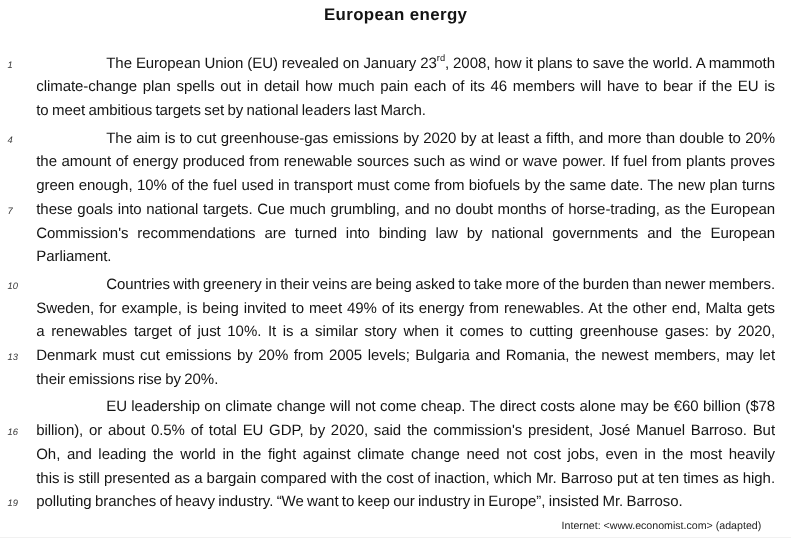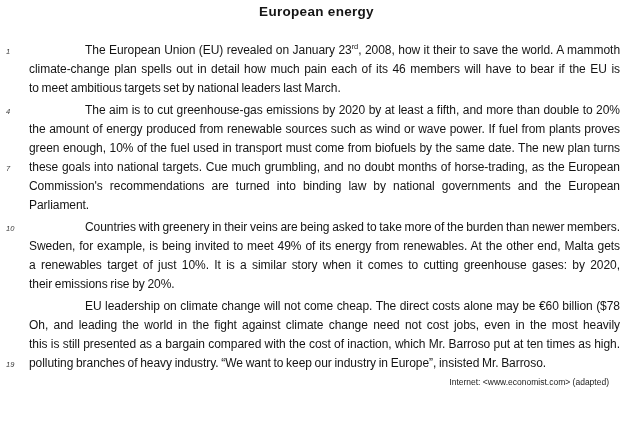--- a/index.html
+++ b/index.html
@@ -69,21 +69,21 @@
 
 <div class="page">
 
   <div class="title">European energy</div>
 
   <div class="content">
 
     <div class="para">
       <div class="line">
         <span class="lnum">1</span>
-        <div class="ltext indent"><span>The European Union (EU) revealed on January 23</span><sup>rd</sup><span>, 2008, how it their to save the world. A mammoth</span></div>
+        <div class="ltext indent"><span>The European Union (EU) revealed on January 23</span><sup>rd</sup><span>, 2008, how it plans to save the world. A mammoth</span></div>
       </div>
       <div class="line">
         <span class="lnum"></span>
         <div class="ltext">climate-change plan spells out in detail how much pain each of its 46 members will have to bear if the EU is</div>
       </div>
       <div class="line">
         <span class="lnum"></span>
         <div class="ltext end">to meet ambitious targets set by national leaders last March.</div>
       </div>
     </div>
@@ -122,29 +122,37 @@
       </div>
       <div class="line">
         <span class="lnum"></span>
         <div class="ltext">Sweden, for example, is being invited to meet 49% of its energy from renewables. At the other end, Malta gets</div>
       </div>
       <div class="line">
         <span class="lnum"></span>
         <div class="ltext">a renewables target of just 10%. It is a similar story when it comes to cutting greenhouse gases: by 2020,</div>
       </div>
       <div class="line">
+        <span class="lnum">13</span>
+        <div class="ltext">Denmark must cut emissions by 20% from 2005 levels; Bulgaria and Romania, the newest members, may let</div>
+      </div>
+      <div class="line">
         <span class="lnum"></span>
         <div class="ltext end">their emissions rise by 20%.</div>
       </div>
     </div>
 
     <div class="para">
       <div class="line">
         <span class="lnum"></span>
         <div class="ltext indent">EU leadership on climate change will not come cheap. The direct costs alone may be €60 billion ($78</div>
+      </div>
+      <div class="line">
+        <span class="lnum">16</span>
+        <div class="ltext">billion), or about 0.5% of total EU GDP, by 2020, said the commission's president, José Manuel Barroso. But</div>
       </div>
       <div class="line">
         <span class="lnum"></span>
         <div class="ltext">Oh, and leading the world in the fight against climate change need not cost jobs, even in the most heavily</div>
       </div>
       <div class="line">
         <span class="lnum"></span>
         <div class="ltext">this is still presented as a bargain compared with the cost of inaction, which Mr. Barroso put at ten times as high.</div>
       </div>
       <div class="line">

